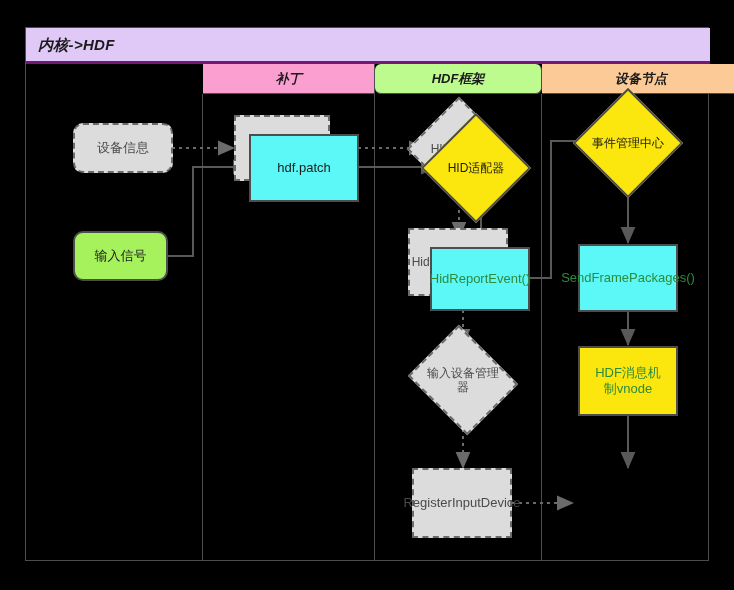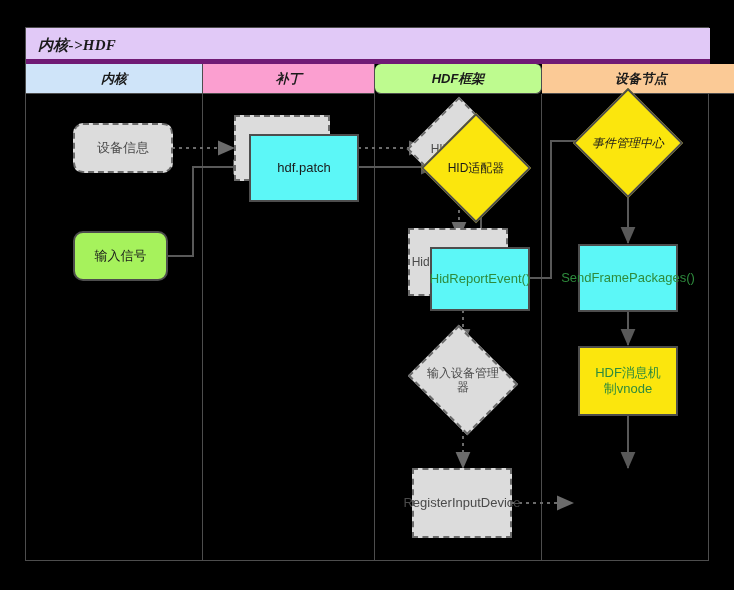--- a/index.html
+++ b/index.html
@@ -3,21 +3,21 @@
 <meta charset="utf-8">
 <style>
   html,body{margin:0;padding:0;background:#000;}
   body{width:734px;height:590px;font-family:"Liberation Sans","DejaVu Sans",sans-serif;}
   #canvas{position:relative;width:734px;height:590px;background:#000;overflow:hidden;}
 
   .diagram{position:absolute;left:25px;top:27px;width:684px;height:534px;
            border:1px solid #4d4d4d;box-sizing:border-box;}
 
   .title-band{position:absolute;left:0;top:0;width:684px;height:36px;
-              background:#e1c9f7;border-bottom:5px solid #701a75;box-sizing:border-box;font-family:Liberation Serif, serif;}
+              background:#e1c9f7;border-bottom:3px solid #701a75;box-sizing:border-box;}
   .title-text{position:absolute;left:12px;top:8px;font-size:15px;font-weight:bold;
               font-style:italic;color:#1a1a1a;letter-spacing:0.3px;}
 
   .lane-head{position:absolute;top:36px;height:30px;box-sizing:border-box;
              border-right:1px solid #4d4d4d;border-bottom:1px solid #4d4d4d;
              display:flex;align-items:center;justify-content:center;
              font-size:13px;font-weight:bold;font-style:italic;color:#1a1a1a;}
   .lane-body{position:absolute;top:66px;height:467px;box-sizing:border-box;
              border-right:1px solid #4d4d4d;}
   .lane-body.last,.lane-head.last{border-right:none;}
@@ -47,23 +47,20 @@
 <body>
 
 <div id="canvas">
 
   <div class="diagram">
 
     <div class="title-band">
       <div class="title-text">内核-&gt;HDF</div>
     </div>
 
-    <div class="lane-head" style="left:0;width:177px;background:#cfe4f9;">
-      <span>内核</span>
-    </div>
     <div class="lane-head" style="left:177px;width:172px;background:#fb9fd0;">
       <span>补丁</span>
     </div>
     <div class="lane-head" style="left:349px;width:167px;background:#befb8f;border-radius:6px;">
       <span>HDF框架</span>
     </div>
     <div class="lane-head last" style="left:516px;width:198px;background:#fbca96;">
       <span>设备节点</span>
     </div>
 
@@ -147,21 +144,21 @@
     <div class="dia-shape ghost"></div>
     <div class="dia-label" style="font-size:12px;color:#4a4a4a;width:78px;left:3px;">输入设备管理器</div>
   </div>
 
   <div class="node ghost" style="left:412px;top:468px;width:100px;height:70px;font-size:13px;padding:0 6px;">
     <span>RegisterInputDevice</span>
   </div>
 
   <div class="dia-wrap" style="left:589px;top:104px;width:78px;height:78px;">
     <div class="dia-shape yellow"></div>
-    <div class="dia-label txt-dark" style="font-size:12px;width:72px;left:3px;font-style:italic;">事件管理中心</div>
+    <div class="dia-label txt-dark" style="font-size:12px;width:72px;left:3px;">事件管理中心</div>
   </div>
 
   <div class="node cyan txt-green" style="left:578px;top:244px;width:100px;height:68px;font-size:13px;padding:8px 4px;">
     <span>SendFramePackages()</span>
   </div>
 
   <div class="node yellow txt-green" style="left:578px;top:346px;width:100px;height:70px;font-size:13px;padding:0 10px;">
     <span>HDF消息机制vnode</span>
   </div>
 

